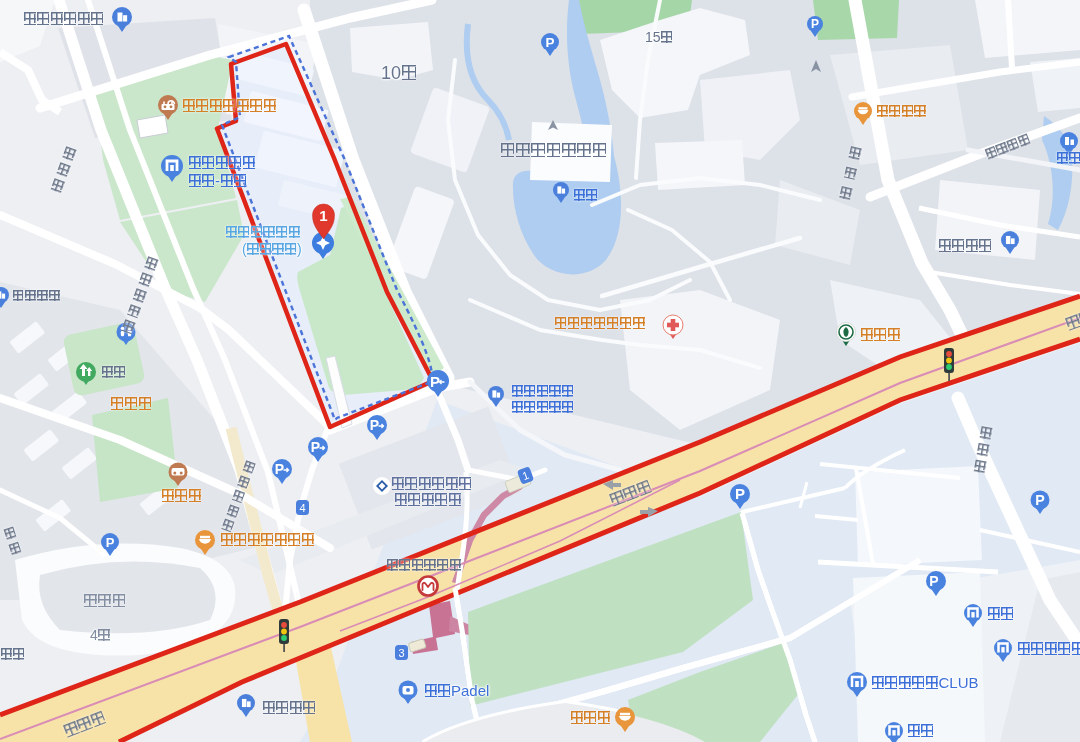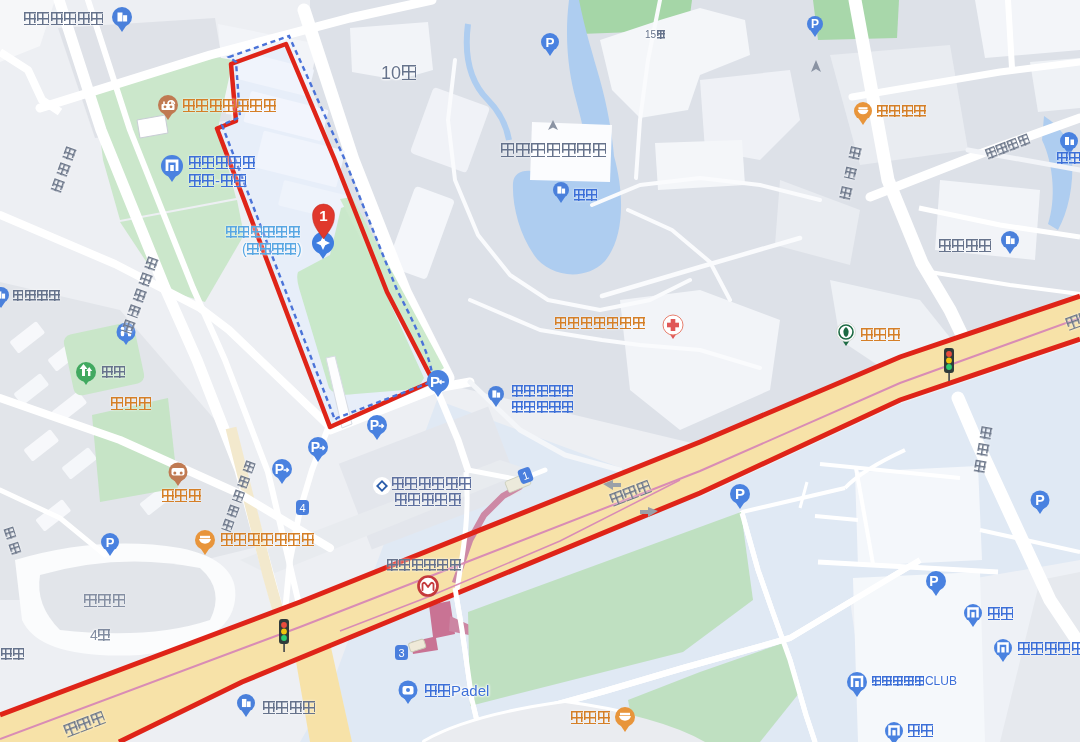--- a/index.html
+++ b/index.html
@@ -550,21 +550,21 @@
 <div class="lbl org" style="left:182px;top:97px;font-size:15px"><i class="c"></i><i class="c"></i><i class="c"></i><i class="c"></i><i class="c"></i><i class="c"></i><i class="c"></i></div>
 
 <div class="lbl blu" style="left:188px;top:154px;font-size:15px"><i class="c"></i><i class="c"></i><i class="c"></i><i class="c"></i><i class="c"></i><br><i class="c"></i><i class="c"></i>-<i class="c"></i><i class="c"></i></div>
 
 <div class="lbl lbu" style="left:225px;top:224px;font-size:14px"><i class="c"></i><i class="c"></i><i class="c"></i><i class="c"></i><i class="c"></i><i class="c"></i></div>
 
 <div class="lbl lbu" style="left:242px;top:241px;font-size:14px">(<i class="c"></i><i class="c"></i><i class="c"></i><i class="c"></i>)</div>
 
 <div class="lbl gry" style="left:381px;top:63px;font-size:18px">10<i class="c"></i></div>
 
-<div class="lbl gry" style="left:645px;top:29px;font-size:10px">15<i class="c"></i></div>
+<div class="lbl gry" style="left:645px;top:29px;font-size:14px">15<i class="c"></i></div>
 
 <div class="lbl gry" style="left:500px;top:141px;font-size:17px"><i class="c"></i><i class="c"></i><i class="c"></i><i class="c"></i><i class="c"></i><i class="c"></i><i class="c"></i></div>
 
 <div class="lbl blu" style="left:573px;top:187px;font-size:14px"><i class="c"></i><i class="c"></i></div>
 
 <div class="lbl org" style="left:876px;top:103px;font-size:14px"><i class="c"></i><i class="c"></i><i class="c"></i><i class="c"></i></div>
 
 <div class="lbl rdg" style="left:983px;top:148px;font-size:13px;transform:rotate(-21deg);transform-origin:left top"><i class="c"></i><i class="c"></i><i class="c"></i><i class="c"></i></div>
 
 <div class="lbl blu" style="left:1056px;top:150px;font-size:14px"><i class="c"></i><i class="c"></i></div>
@@ -588,21 +588,21 @@
 <div class="lbl blu" style="left:511px;top:399px;font-size:14px"><i class="c"></i><i class="c"></i><i class="c"></i><i class="c"></i><i class="c"></i></div>
 
 <div class="lbl gry" style="left:386px;top:557px;font-size:14px"><i class="c"></i><i class="c"></i><i class="c"></i><i class="c"></i><i class="c"></i><i class="c"></i></div>
 
 <div class="lbl blu" style="left:424px;top:682px;font-size:15px"><i class="c"></i><i class="c"></i>Padel</div>
 
 <div class="lbl gry" style="left:262px;top:699px;font-size:15px"><i class="c"></i><i class="c"></i><i class="c"></i><i class="c"></i></div>
 
 <div class="lbl org" style="left:570px;top:709px;font-size:15px"><i class="c"></i><i class="c"></i><i class="c"></i></div>
 
-<div class="lbl blu" style="left:871px;top:674px;font-size:12px"><i class="c"></i><i class="c"></i><i class="c"></i><i class="c"></i><i class="c"></i>CLUB</div>
+<div class="lbl blu" style="left:871px;top:674px;font-size:15px"><i class="c"></i><i class="c"></i><i class="c"></i><i class="c"></i><i class="c"></i>CLUB</div>
 
 <div class="lbl blu" style="left:987px;top:605px;font-size:15px"><i class="c"></i><i class="c"></i></div>
 
 <div class="lbl blu" style="left:1017px;top:640px;font-size:15px"><i class="c"></i><i class="c"></i><i class="c"></i><i class="c"></i><i class="c"></i></div>
 
 <div class="lbl blu" style="left:907px;top:722px;font-size:15px"><i class="c"></i><i class="c"></i></div>
 
 <div class="lbl org" style="left:220px;top:531px;font-size:15px"><i class="c"></i><i class="c"></i><i class="c"></i><i class="c"></i><i class="c"></i><i class="c"></i><i class="c"></i></div>
 
 <div class="lbl org" style="left:110px;top:395px;font-size:15.5px"><i class="c"></i><i class="c"></i><i class="c"></i></div>

